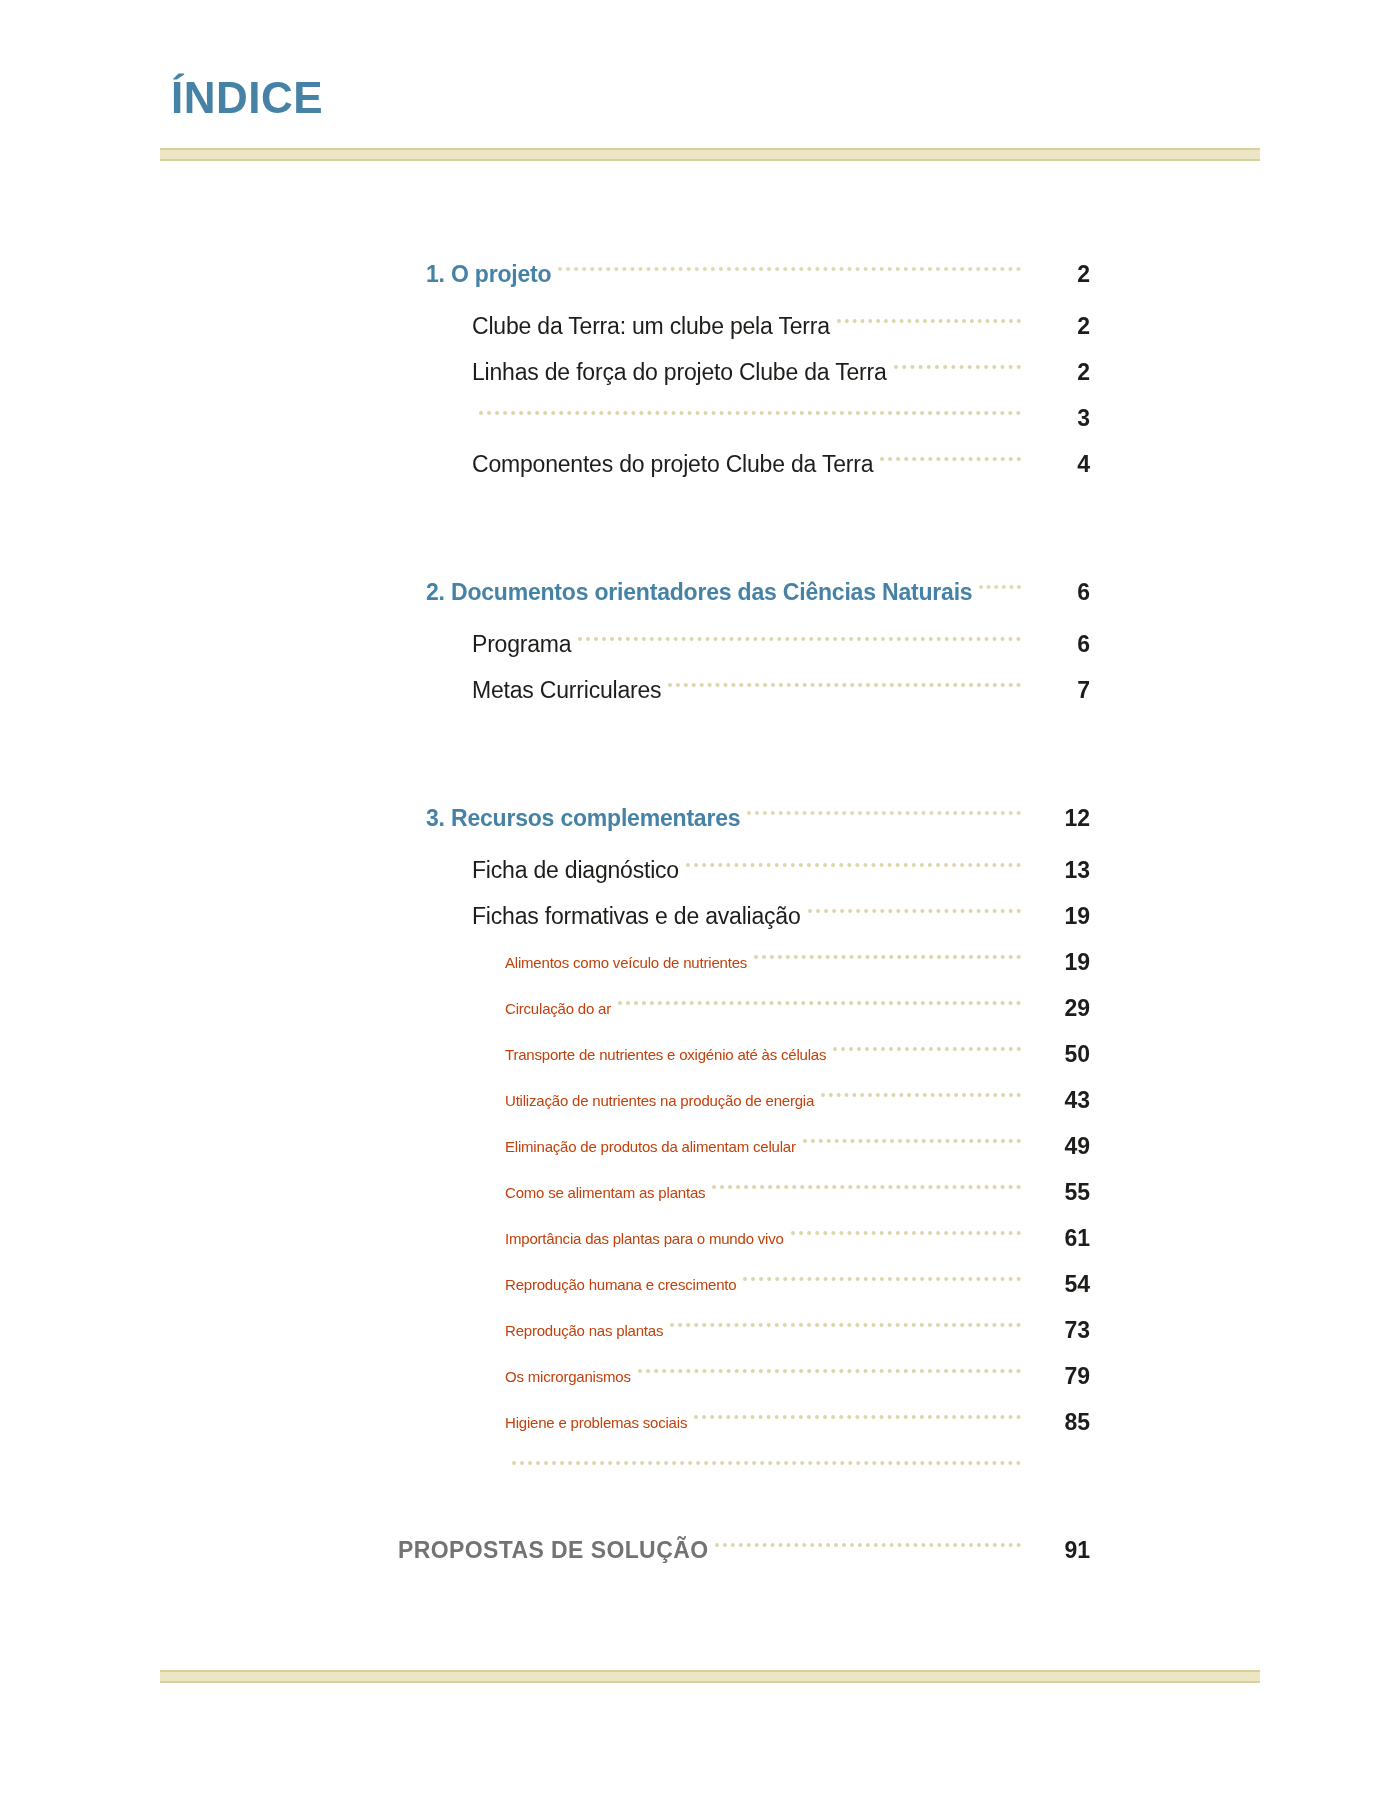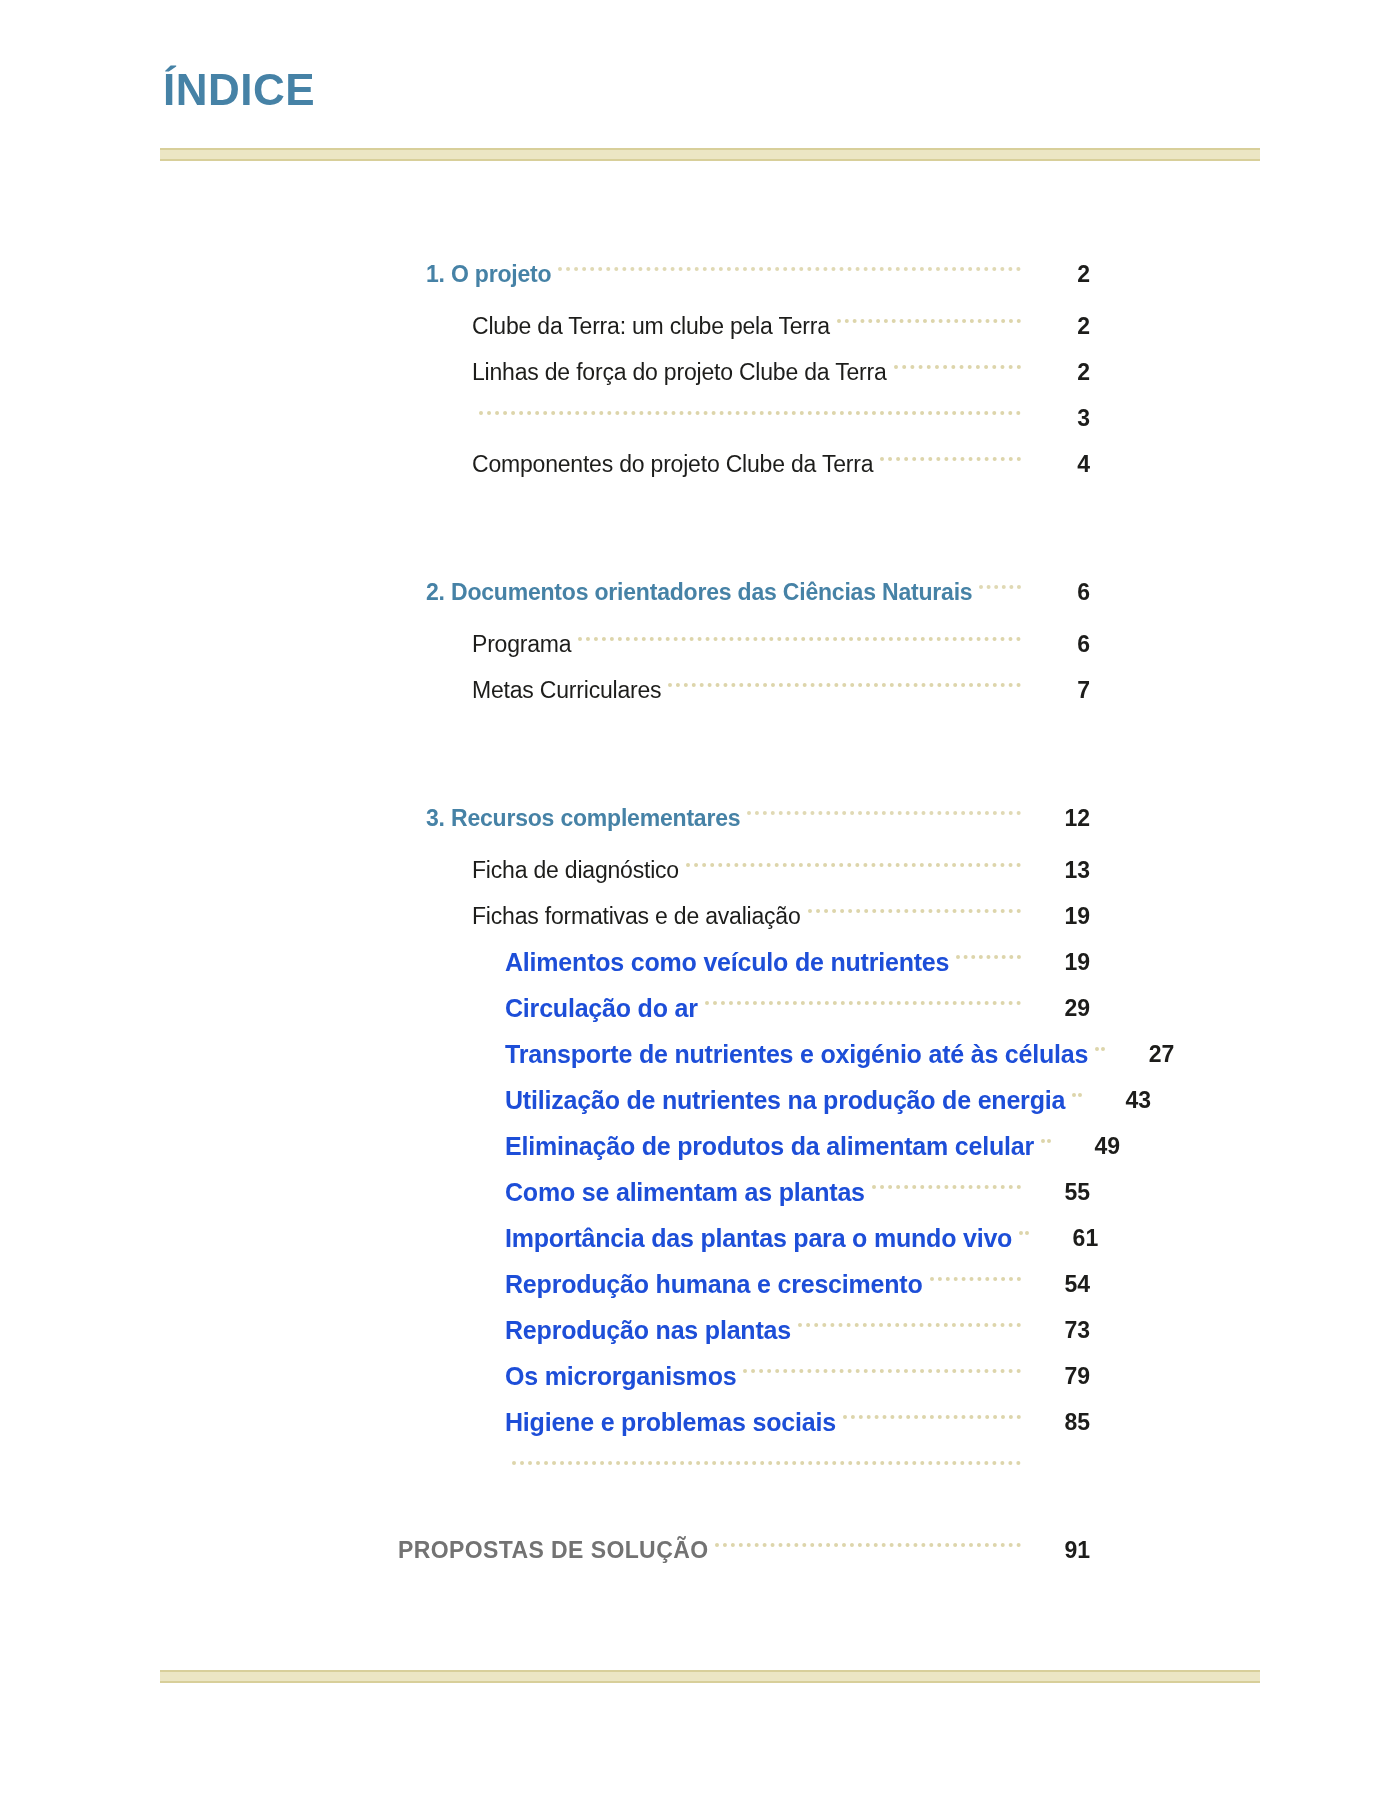--- a/index.html
+++ b/index.html
@@ -26,21 +26,21 @@
     left: 155px;
     top: 60px;
     width: 1100px;
   }
   .page-title {
     font-size: 44px;
     font-weight: bold;
     letter-spacing: 0.5px;
     color: #4682a6;
     line-height: 1.0;
-    margin: 8px;
+    margin: 16px;
     padding: 0;
     font-family: "Liberation Sans", sans-serif;
   }
 
   
   .rule {
     position: absolute;
     left: 160px;
     width: 1100px;
     height: 13px;
@@ -123,23 +123,23 @@
   }
 
   
   .lvl3 {
     padding-left: 477px;
     padding-right: 292px;
     height: 46px;
     align-items: center;
   }
   .lvl3 .label {
-    color: #1d4ed8;
-    font-size: 25px;
-    font-weight: bold;
+    color: #c2410c;
+    font-size: 15px;
+    font-weight: normal;
     letter-spacing: -0.2px;
   }
   .lvl3 .pageno { font-size: 23px; }
 
   
   .solutions {
     padding-left: 398px;
     padding-right: 292px;
     height: 58px;
     align-items: center;
@@ -236,21 +236,21 @@
         <span class="pageno">19</span>
       </div>
       <div class="entry lvl3">
         <span class="label">Circulação do ar</span>
         <span class="leader"></span>
         <span class="pageno">29</span>
       </div>
       <div class="entry lvl3">
         <span class="label">Transporte de nutrientes e oxigénio até às células</span>
         <span class="leader"></span>
-        <span class="pageno">27</span>
+        <span class="pageno">50</span>
       </div>
       <div class="entry lvl3">
         <span class="label">Utilização de nutrientes na produção de energia</span>
         <span class="leader"></span>
         <span class="pageno">43</span>
       </div>
       <div class="entry lvl3">
         <span class="label">Eliminação de produtos da alimentam celular</span>
         <span class="leader"></span>
         <span class="pageno">49</span>

